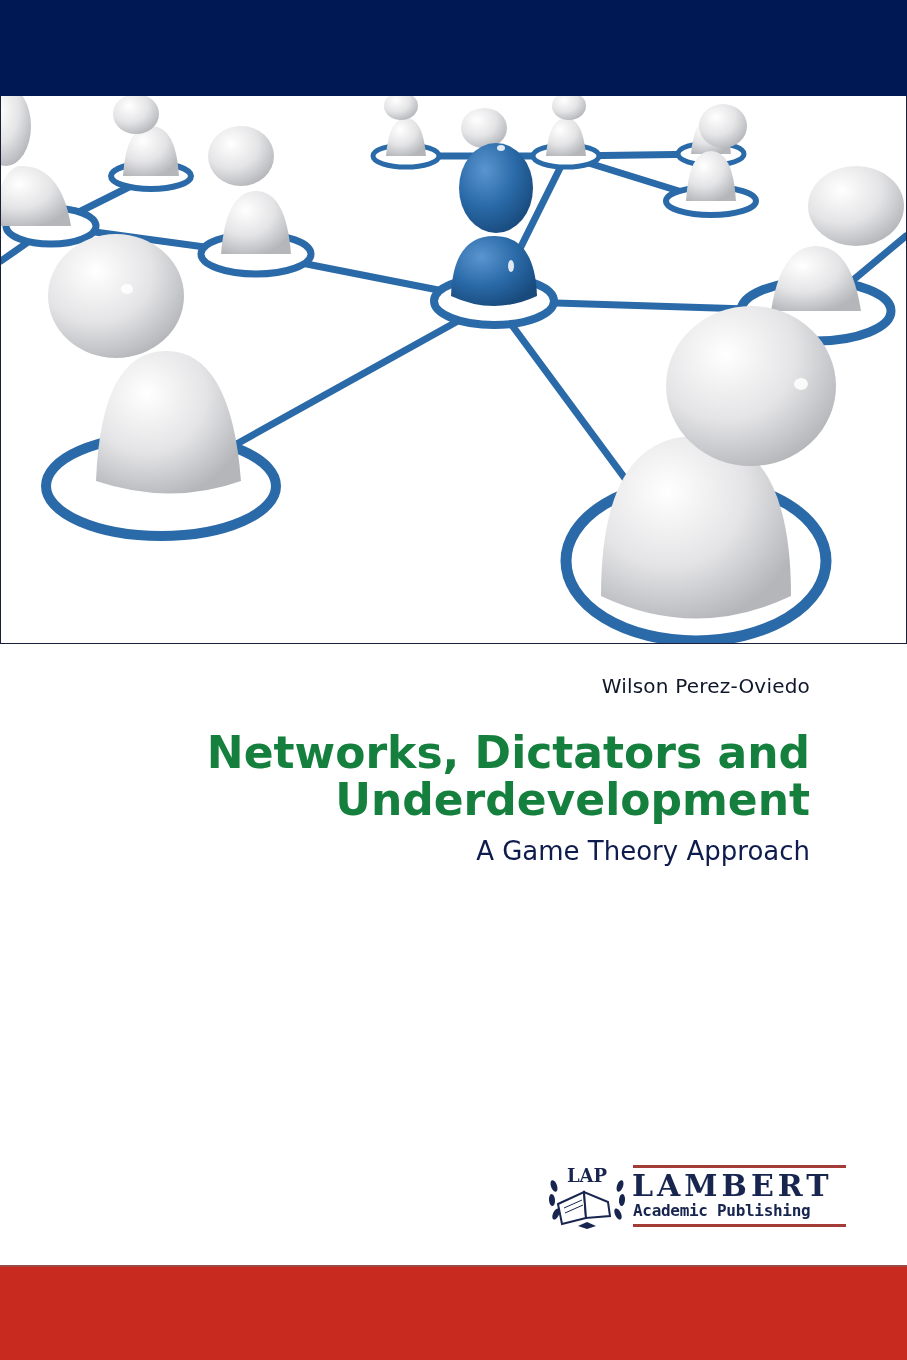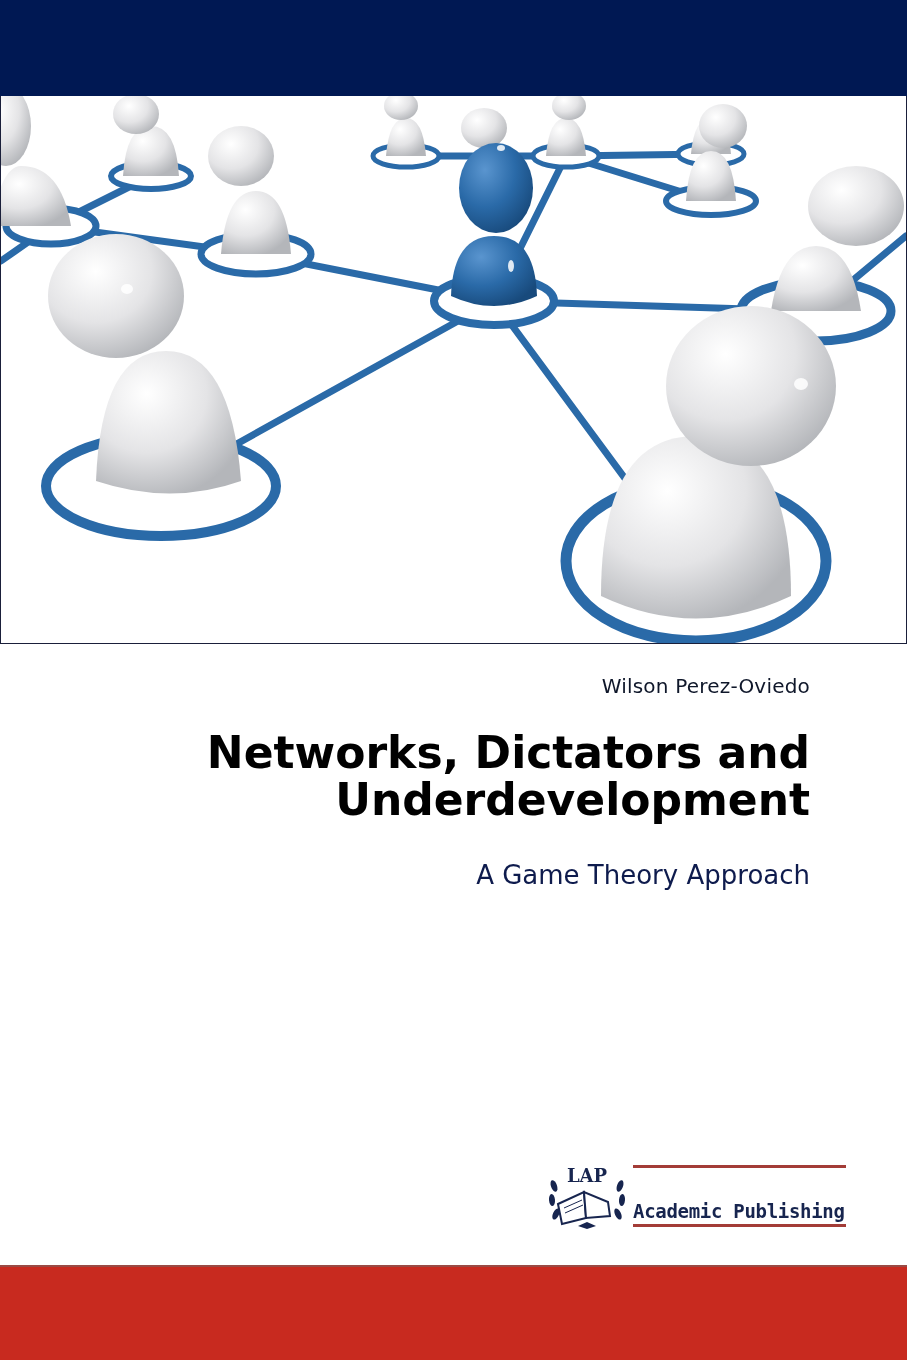--- a/index.html
+++ b/index.html
@@ -18,43 +18,43 @@
     background: #ffffff; overflow: hidden;
   }
   .cover-image svg { display: block; }
   .author {
     position: absolute; right: 97px; top: 674px;
     font-size: 20px; color: #0f172a; letter-spacing: 0.2px;
   }
   .title {
     position: absolute; right: 97px; top: 729px; width: 700px;
     text-align: right; font-size: 44px; font-weight: bold; line-height: 47px;
-    color: #000000;
+    color: #15803d;
   }
   .subtitle {
-    position: absolute; right: 97px; top: 860px;
+    position: absolute; right: 97px; top: 836px;
     font-size: 26px; color: #0e1b4d;
   }
   .publisher-logo {
     position: absolute; left: 548px; top: 1162px; width: 300px; height: 68px;
   }
   .lap-emblem { position: absolute; left: 0; top: 0; width: 78px; height: 68px; }
   .logo-rule {
     position: absolute; left: 85px; width: 213px; height: 3px; background: #a33c37;
   }
   .logo-rule.top { top: 3px; }
   .logo-rule.bottom { top: 62px; }
   .logo-name {
     position: absolute; left: 84px; top: 8px; width: 216px;
     font-family: "DejaVu Serif", serif; font-weight: bold; font-size: 30px;
     letter-spacing: 4px; color: #17254f; line-height: 32px;
   }
   .logo-sub {
     position: absolute; left: 85px; top: 40px; width: 216px;
-    font-family: "DejaVu Sans Mono", monospace; font-size: 19px; font-weight: bold;
+    font-family: "DejaVu Sans Mono", monospace; font-size: 16px; font-weight: bold;
     color: #17254f; line-height: 18px; letter-spacing: -0.3px;
   }
   .bottom-band {
     position: absolute; left: 0; top: 1265px; width: 907px; height: 95px;
     background: #c82a1f;
     border-top: 2px solid #9a4b45;
   }
 </style>
 </head>
 <body>
@@ -157,17 +157,18 @@
       <ellipse cx="74" cy="38" rx="3" ry="6" transform="rotate(5 74 38)"></ellipse>
       <ellipse cx="70" cy="52" rx="3" ry="6" transform="rotate(-25 70 52)"></ellipse>
       <path d="M30,64 L39,60 L48,64 L39,67 Z"></path>
     </g>
     <path d="M10,42 L36,30 L38,56 L14,62 Z" fill="#ffffff" stroke="#17254f" stroke-width="2"></path>
     <path d="M38,56 L36,30 L60,40 L62,54 Z" fill="#ffffff" stroke="#17254f" stroke-width="2"></path>
     <line x1="16" y1="46" x2="34" y2="38" stroke="#17254f" stroke-width="1"></line>
     <line x1="17" y1="51" x2="35" y2="43" stroke="#17254f" stroke-width="1"></line>
   </svg>
   <div class="logo-rule top"></div>
+  <div class="logo-name">LAMBERT</div>
   <div class="logo-sub">Academic Publishing</div>
   <div class="logo-rule bottom"></div>
 </div>
 
 <div class="bottom-band"></div>
 
 </body></html>

